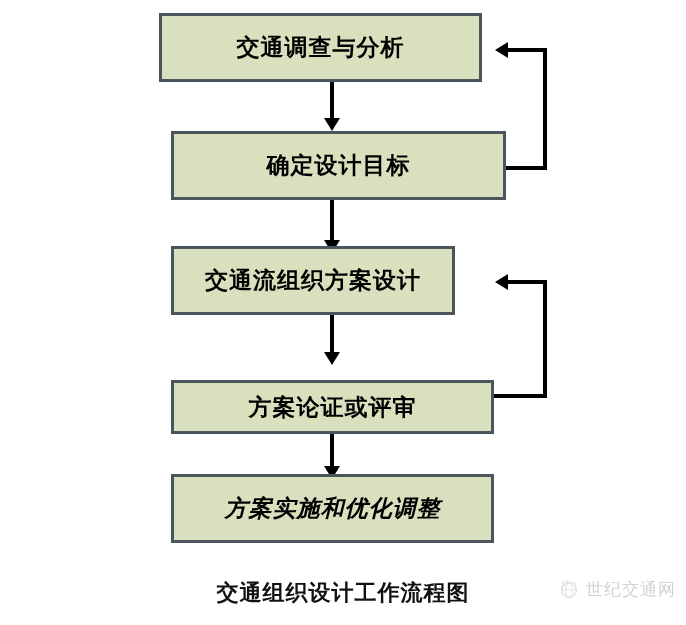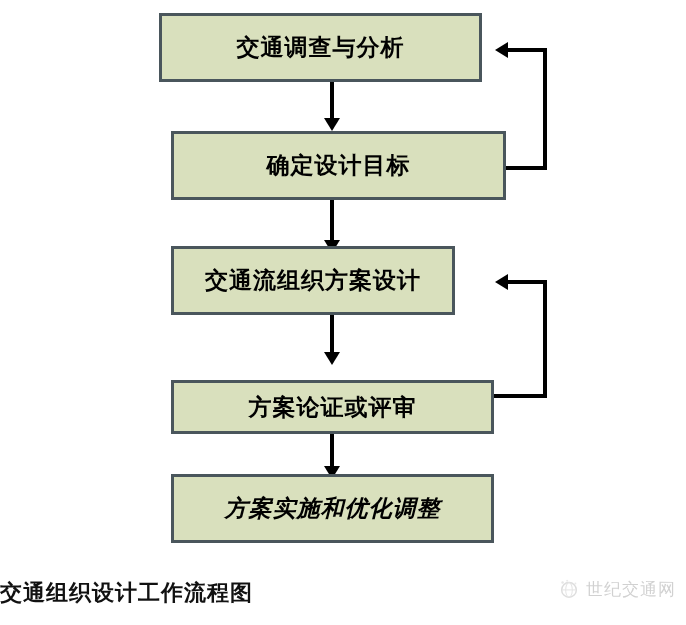--- a/index.html
+++ b/index.html
@@ -67,20 +67,21 @@
     border-bottom: 8px solid transparent;
     border-right: 13px solid #000000;
   }
 
   
   .caption {
     position: absolute;
     left: 0;
     top: 578px;
     width: 686px;
+    text-align: center;
     font-family: "DejaVu Sans", "Liberation Sans", sans-serif;
     font-weight: bold;
     font-size: 22px;
     letter-spacing: 1px;
     color: #111111;
     white-space: nowrap;
   }
 
   
   .watermark {

